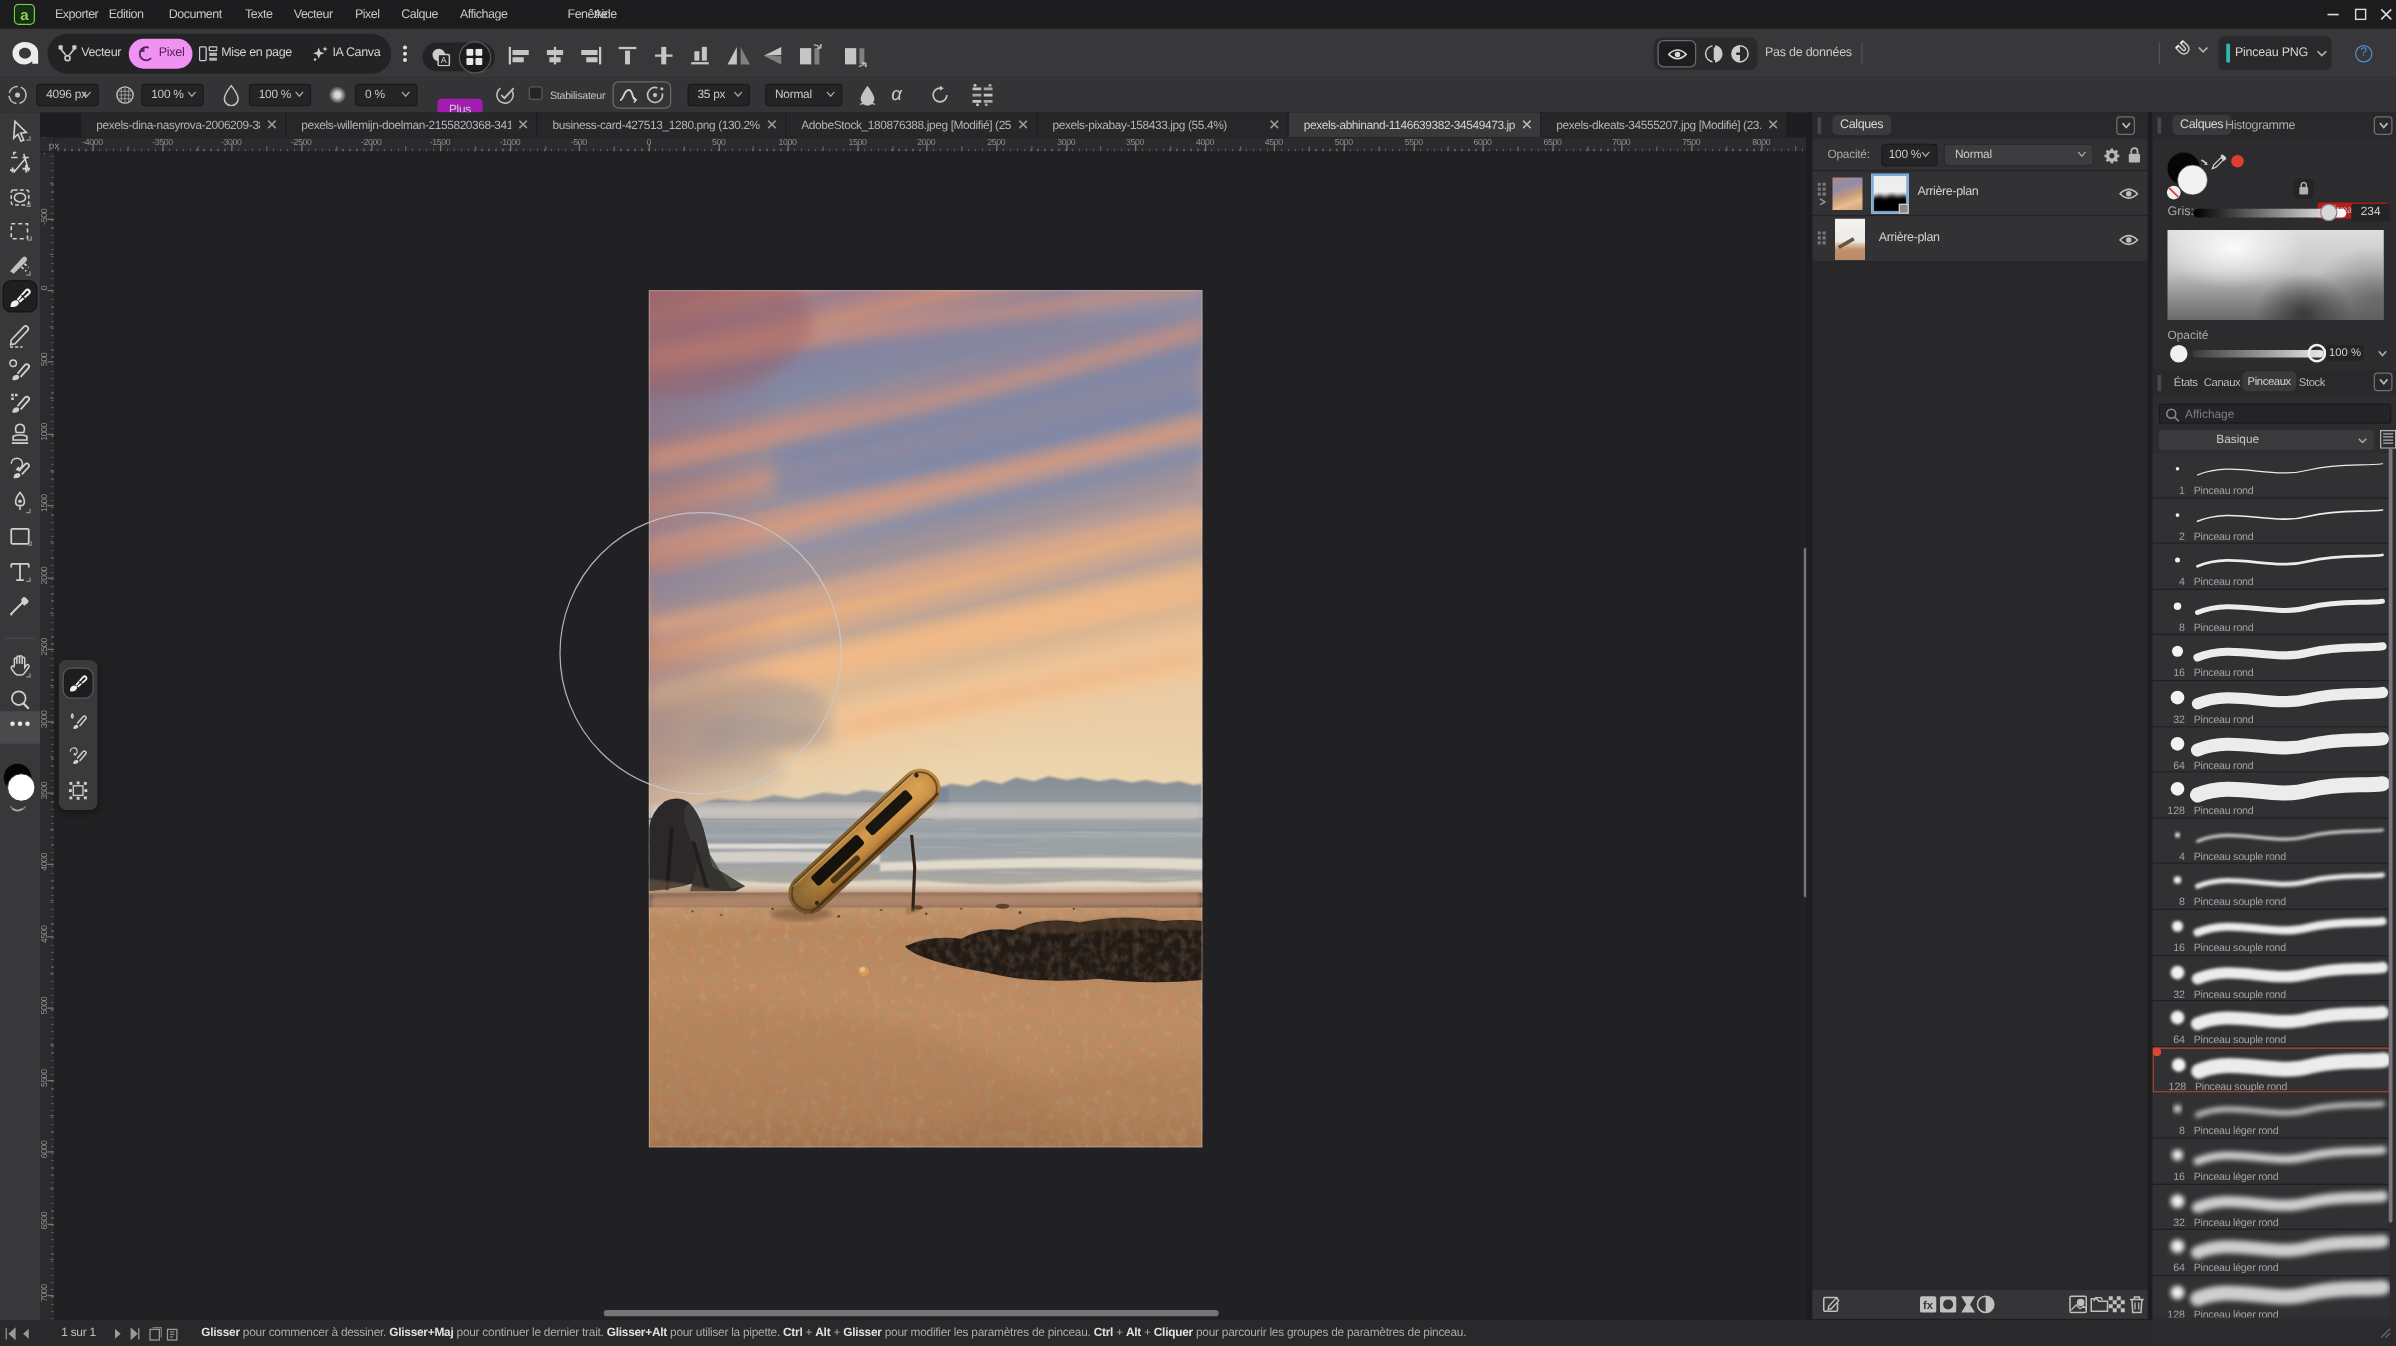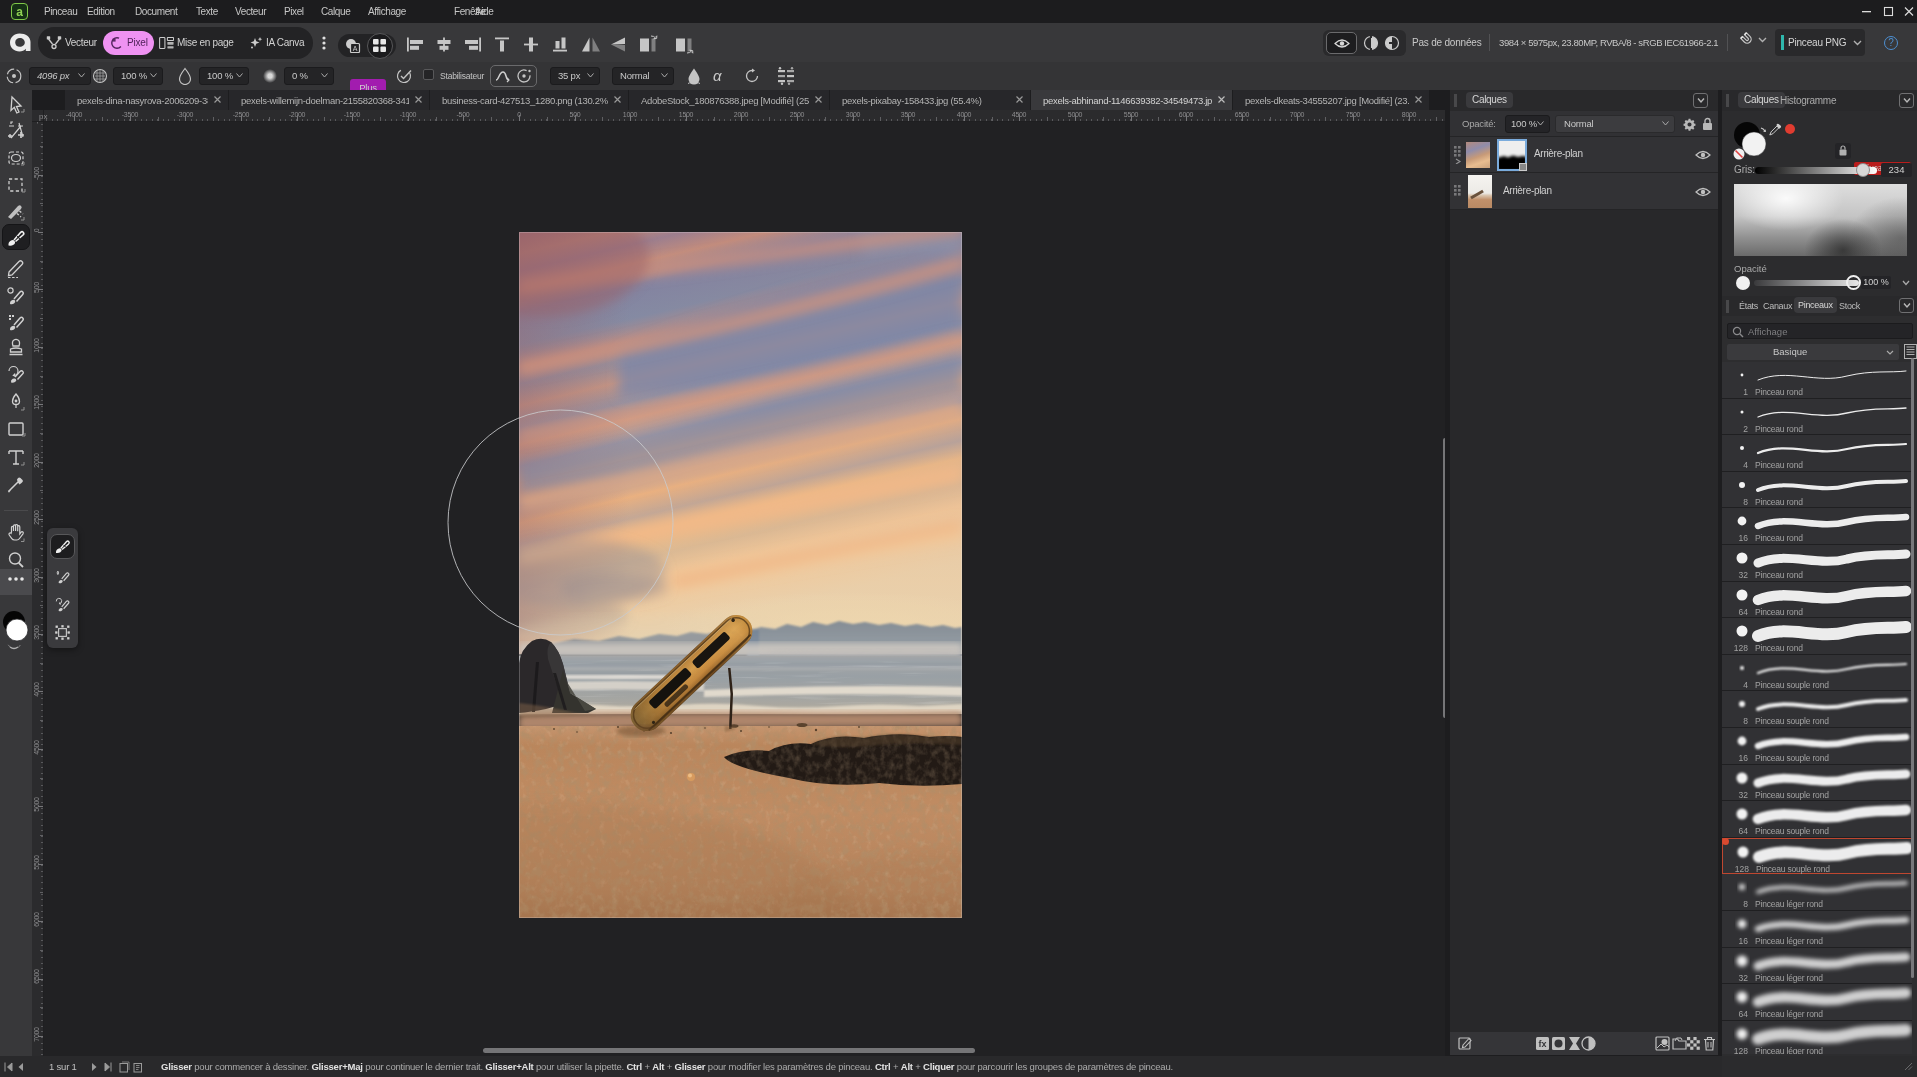--- a/index.html
+++ b/index.html
@@ -47,21 +47,21 @@
 </style>
 </head>
 <body>
 <div id="app">
 
 <div id="menubar">
   <svg class="abs" style="left:11px;top:3px;" width="17" height="17" viewBox="0 0 17 17">
     <rect x="0.5" y="0.5" width="16" height="16" rx="3.5" fill="#153015" stroke="#7fc848" stroke-width="1"></rect>
     <text x="8.5" y="13" font-size="12" font-weight="bold" fill="#8fd153" text-anchor="middle" font-family="Liberation Sans">a</text>
   </svg>
-  <div class="mi" style="left:44px;">Pinceau</div>
+  <div class="mi" style="left:44px;">Exporter</div>
   <div class="mi" style="left:87px;">Edition</div>
   <div class="mi" style="left:135px;">Document</div>
   <div class="mi" style="left:196px;">Texte</div>
   <div class="mi" style="left:235px;">Vecteur</div>
   <div class="mi" style="left:284px;">Pixel</div>
   <div class="mi" style="left:321px;">Calque</div>
   <div class="mi" style="left:368px;">Affichage</div>
   <div class="mi" style="left:426px;margin-left:28px;">Fenêtre</div>
   <div class="mi" style="left:475px;">Aide</div>
   <svg class="abs" style="left:1855px;top:0;" width="62" height="23" viewBox="0 0 62 23">
@@ -176,21 +176,20 @@
           <rect x="7" y="13" width="2" height="3" fill="#2a2a2c"></rect>
     </svg>
     <svg class="abs" style="left:61px;top:5px;" width="16" height="16" viewBox="0 0 16 16">
       <circle cx="8" cy="8" r="6.5" fill="none" stroke="#cccccc" stroke-width="1.2"></circle>
       <path d="M8 1.5 A6.5 6.5 0 0 0 8 14.5 Z" fill="#cccccc"></path>
       <rect x="5" y="7" width="6" height="2" fill="#2a2a2c"></rect>
     </svg>
   </div>
   <div class="abs" style="left:1412px;top:0;height:39px;line-height:39px;color:#c8c8c8;font-size:10px;letter-spacing:-0.2px;">Pas de données</div>
   <div class="abs" style="left:1489px;top:11px;width:1px;height:17px;background:#525254;"></div>
-  <div class="abs" style="left:1499px;top:0;height:39px;line-height:39px;color:#c8c8c8;font-size:9.5px;letter-spacing:-0.4px;">3984 × 5975px, 23.80MP, RVBA/8 - sRGB IEC61966-2.1</div>
   <div class="abs" style="left:1727px;top:11px;width:1px;height:17px;background:#525254;"></div>
   <svg class="abs" style="left:1739px;top:8px;" width="17" height="17" viewBox="0 0 17 17">
     <g transform="rotate(-45 8.5 8.5)">
       <path d="M4.5 3 L4.5 8 A4 4 0 0 0 12.5 8 L12.5 3 L9.8 3 L9.8 8 A1.3 1.3 0 0 1 7.2 8 L7.2 3 Z" fill="none" stroke="#c8c8c8" stroke-width="1.2"></path>
       <path d="M4.5 3 h2.7 M9.8 3 h2.7" stroke="#e8e8e8" stroke-width="1.6"></path>
     </g>
   </svg>
   <svg class="abs" style="left:1758px;top:14px;" width="9" height="6" viewBox="0 0 9 6">
         <path d="M1 1 L4.5 4.5 L8 1" stroke="#b0b0b0" stroke-width="1.4" fill="none"></path>
       </svg>
@@ -202,21 +201,21 @@
         </svg>
   </div>
   <div class="abs" style="left:1884px;top:13px;width:14px;height:14px;border:1.4px solid #4d8fd1;border-radius:50%;color:#4d8fd1;font-size:10px;line-height:12px;text-align:center;">?</div>
 </div>
 
 <div id="ctxbar">
   <svg class="abs" style="left:6px;top:6px;" width="16" height="16" viewBox="0 0 16 16">
     <circle cx="8" cy="8" r="6.8" fill="none" stroke="#c4c4c4" stroke-width="1.2" stroke-dasharray="9 2.5"></circle>
     <circle cx="8" cy="8" r="2" fill="#c4c4c4"></circle>
   </svg>
-  <div class="dd" style="left:29px;top:5px;width:62px;padding-left:7px;font-style:italic;">4096 px<span class="chev">
+  <div class="dd" style="left:29px;top:5px;width:50px;padding-left:7px;">4096 px<span class="chev">
           <svg width="7" height="5" viewBox="0 0 7 5">
             <path d="M0.5 0.5 L3.5 4 L6.5 0.5" stroke="#aaa" fill="none"></path>
           </svg>
         </span></div>
   <svg class="abs" style="left:92px;top:6px;" width="16" height="16" viewBox="0 0 16 16">
     <circle cx="8" cy="8" r="6.5" fill="none" stroke="#c4c4c4" stroke-width="1.1"></circle>
     <path d="M3 5 h10 M3 8 h10 M3 11 h10 M5 2.5 v11 M8 2 v12 M11 2.5 v11" stroke="#c4c4c4" stroke-width="0.7" opacity="0.8"></path>
   </svg>
   <div class="dd" style="left:113px;top:5px;width:50px;padding-left:7px;">100 %<span class="chev">
           <svg width="7" height="5" viewBox="0 0 7 5">

